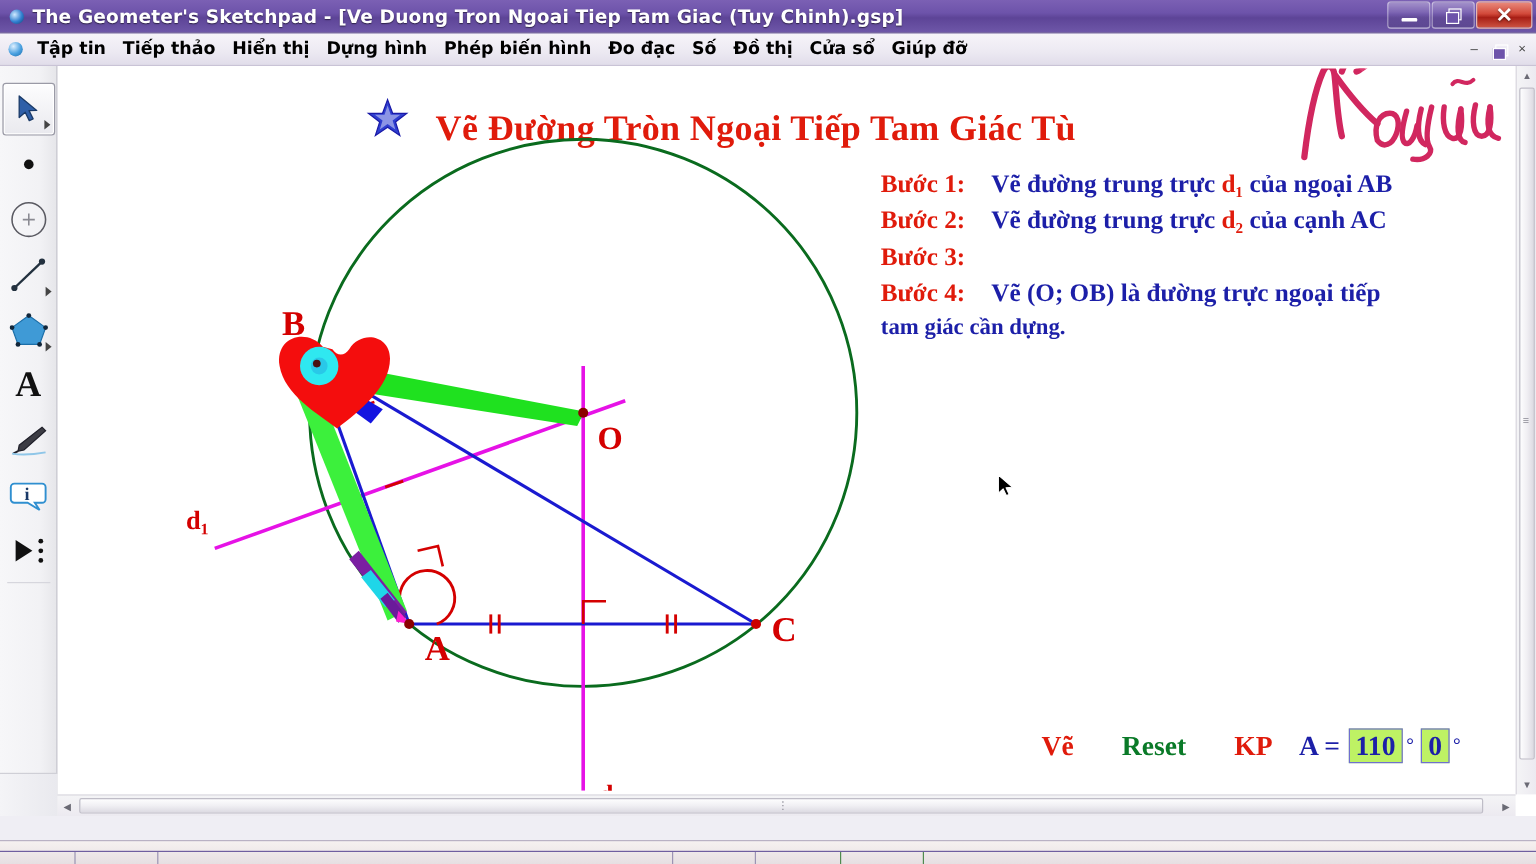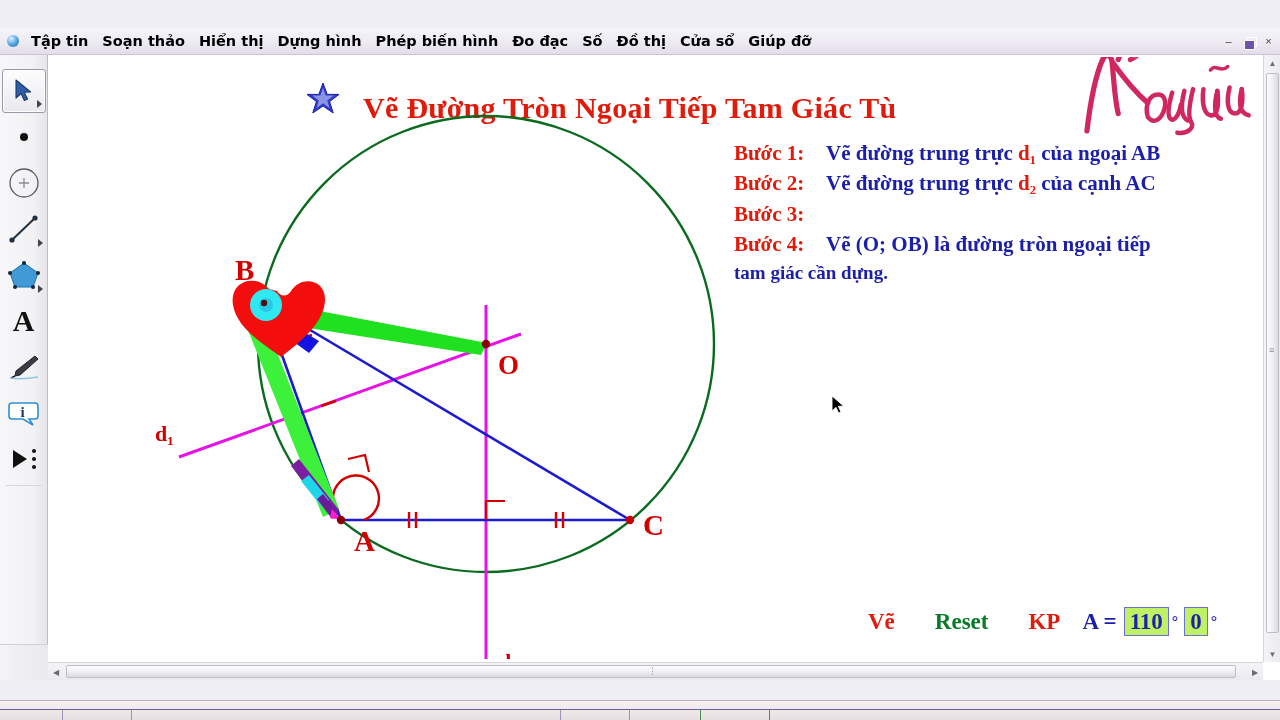--- a/index.html
+++ b/index.html
@@ -184,25 +184,40 @@
   }
   .taskbar .tb-strip{position:absolute;left:0;top:8px;width:1280px;height:1px;background:#6f5fa0;}
   .tb-seg{position:absolute;top:9px;height:11px;border-right:1px solid #9b93b4;}
   .cursor { position:absolute; width:14px; height:20px; }
 </style>
 </head>
 <body>
 
 <div id="app">
 
+  <div class="titlebar">
+    <div class="tb-icon"></div>
+    <div class="tb-title">The Geometer's Sketchpad - [Ve Duong Tron Ngoai Tiep Tam Giac (Tuy Chinh).gsp]</div>
+    <div class="tb-buttons">
+      <div class="tb-btn">
+          <div class="glyph-min"></div>
+        </div>
+      <div class="tb-btn">
+          <div class="glyph-restore"></div>
+        </div>
+      <div class="tb-btn close">
+          <span class="glyph-x">✕</span>
+        </div>
+    </div>
+  </div>
 
   <div class="menubar">
     <div class="menu-doc-icon"></div>
     <div class="menu-item">Tập tin</div>
-    <div class="menu-item">Soạn thảo</div>
+    <div class="menu-item">Tiếp thảo</div>
     <div class="menu-item">Hiển thị</div>
     <div class="menu-item">Dựng hình</div>
     <div class="menu-item">Phép biến hình</div>
     <div class="menu-item">Đo đạc</div>
     <div class="menu-item">Số</div>
     <div class="menu-item">Đồ thị</div>
     <div class="menu-item">Cửa sổ</div>
     <div class="menu-item">Giúp đỡ</div>
     <div class="menu-win-btns">
       <div class="mwb">–</div>
@@ -388,21 +403,21 @@
         </div>
         <div class="step-row">
           <span class="step-key">Bước 2:</span>
           <span class="step-val"><span>Vẽ đường trung trực </span><span class="hl">d₂</span><span> của cạnh AC</span></span>
         </div>
         <div class="step-row">
           <span class="step-key">Bước 3:</span>
         </div>
         <div class="step-row">
           <span class="step-key">Bước 4:</span>
-          <span class="step-val">Vẽ (O; OB) là đường tròn ngoại tiếp</span>
+          <span class="step-val">Vẽ (O; OB) là đường trực ngoại tiếp</span>
         </div>
         <div class="step-cont">tam giác cần dựng.</div>
       </div>
 
       <div class="actionrow" style="left:817px;top:550px;justify-content:center;">
         <div class="act ve">Vẽ</div>
         <div class="act reset">Reset</div>
         <div class="act kp">KP</div>
         <div class="aeq">A =</div>
         <div class="valbox">110</div>

